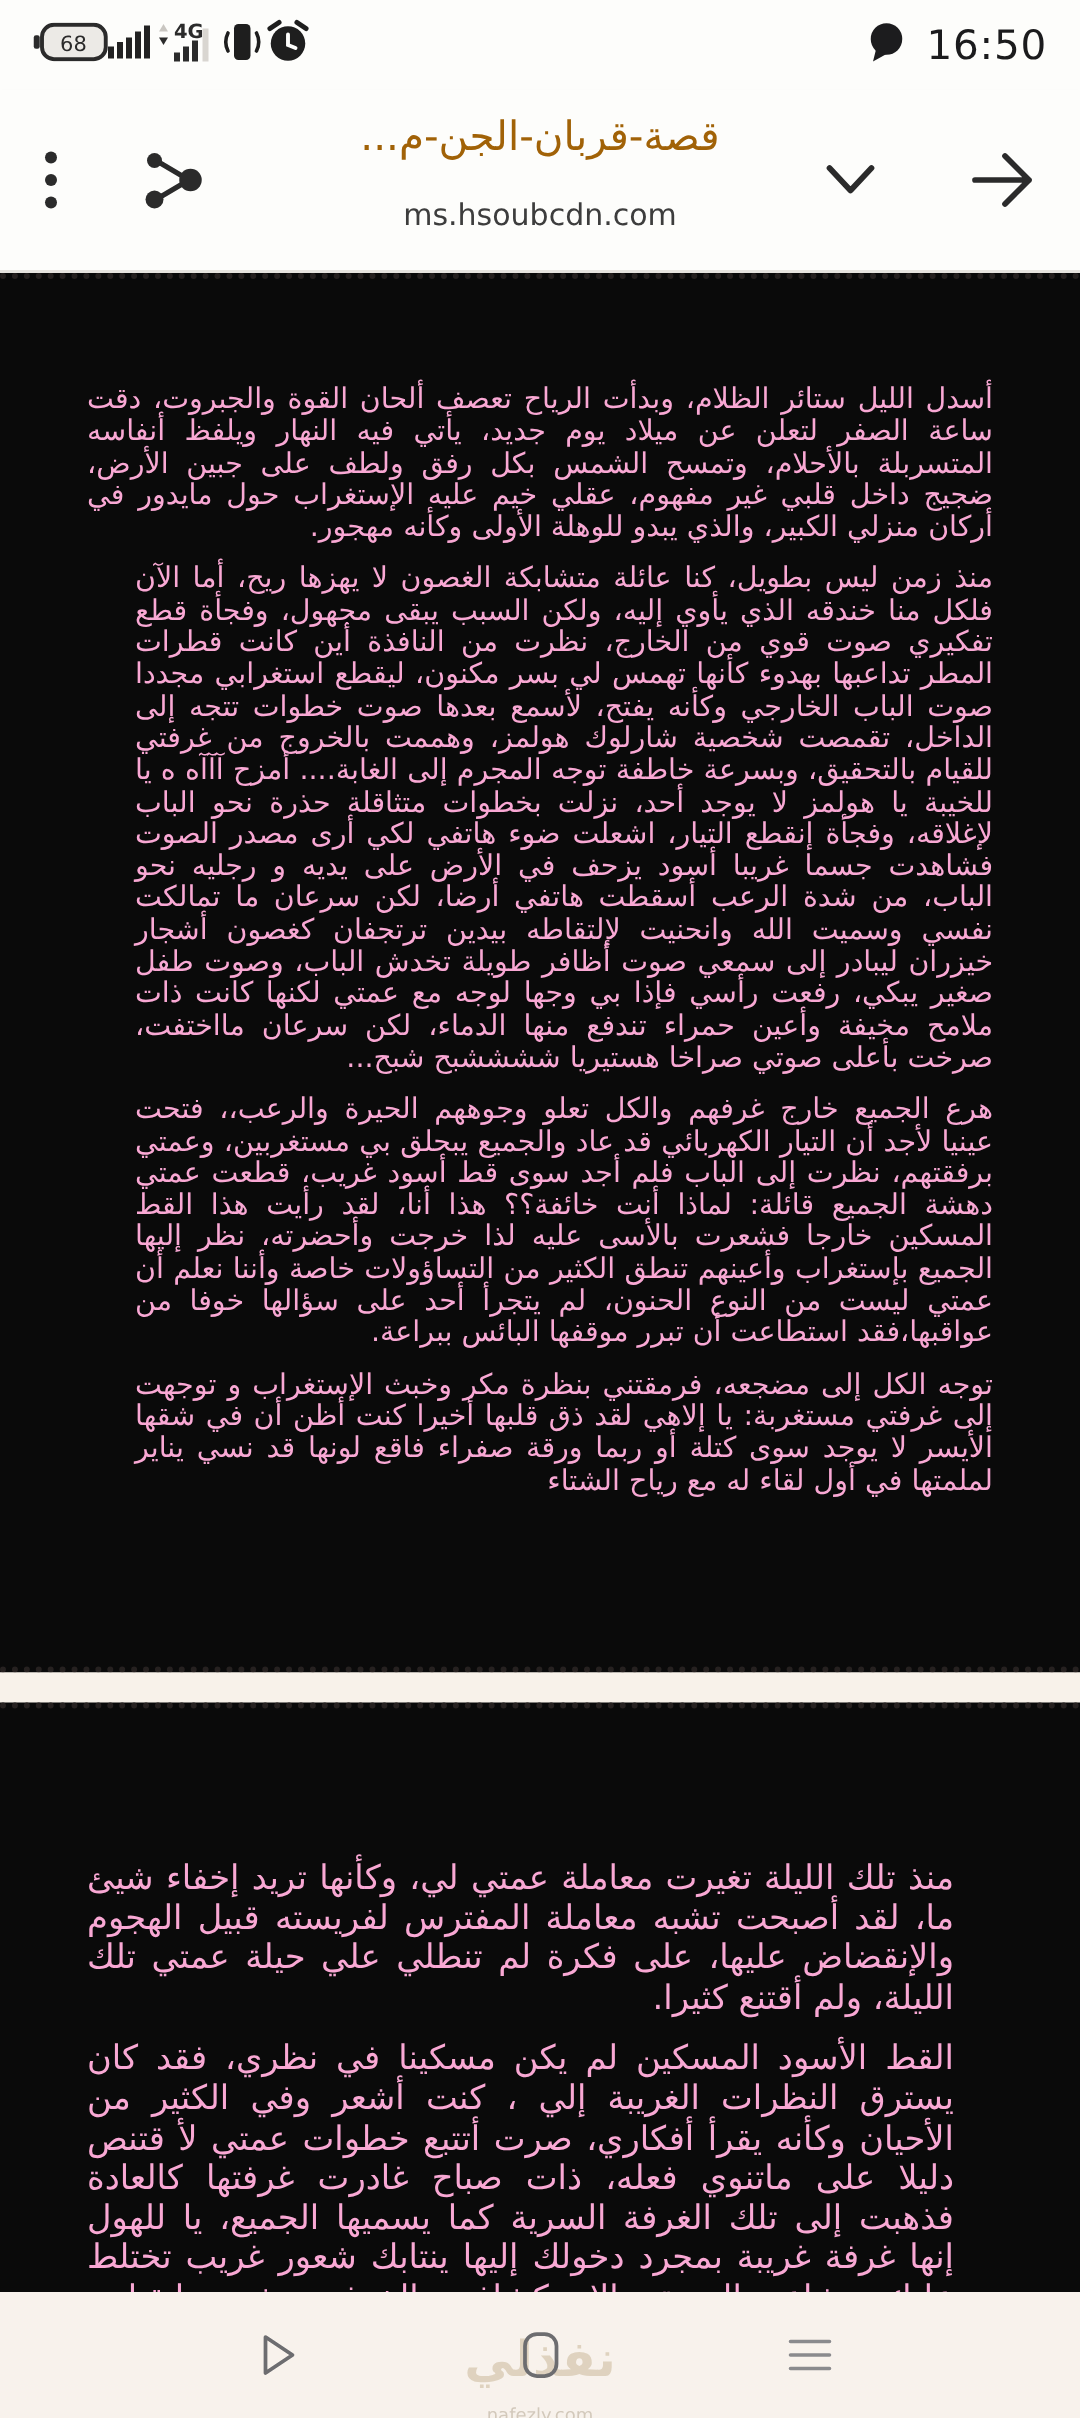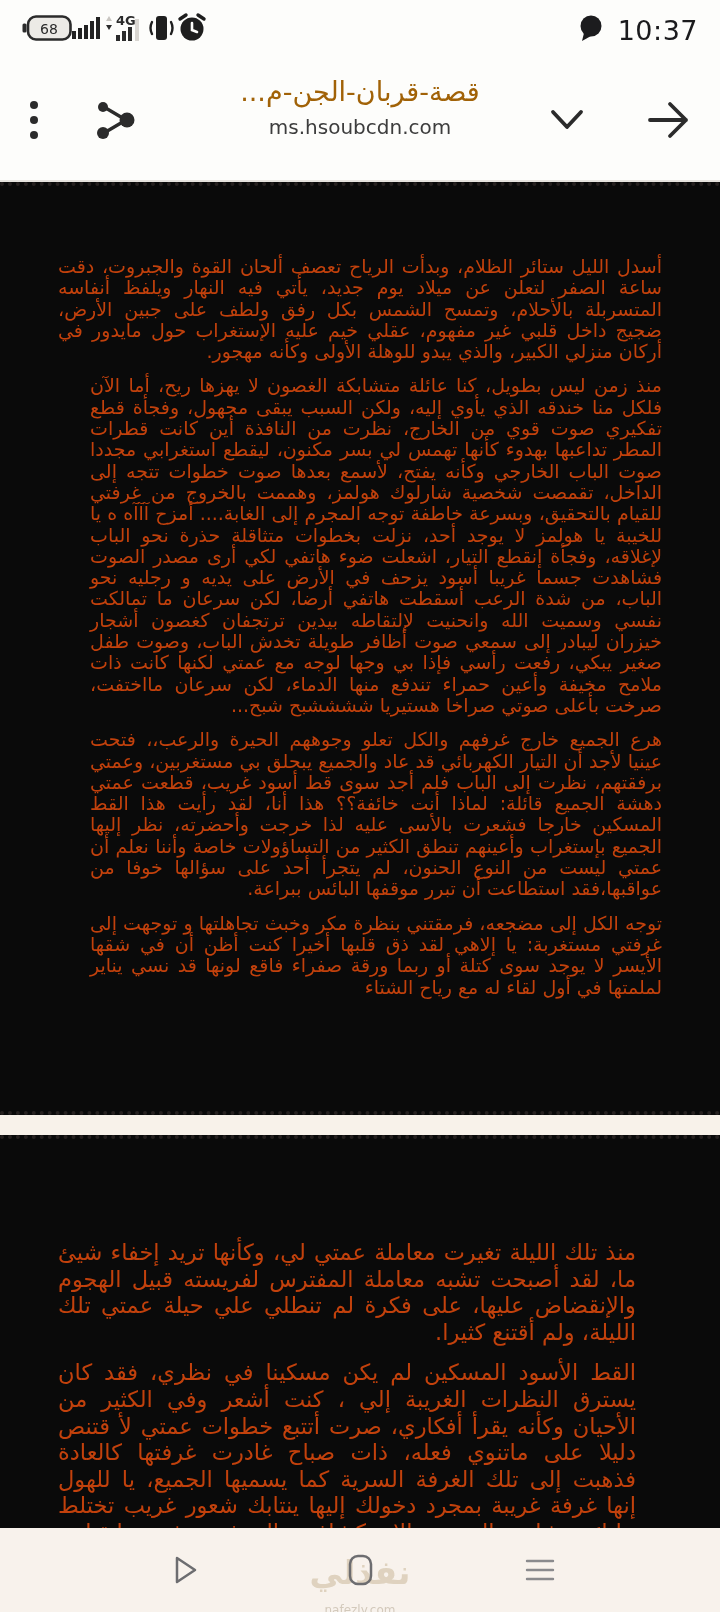--- a/index.html
+++ b/index.html
@@ -17,28 +17,28 @@
   .status-time { font-size:27px; color:#1b1b1d; letter-spacing:0.5px; }
 
   
   .browser-header { height:122px; background:#fdfdfb; display:flex; align-items:center;
                     padding:0 28px; border-bottom:2px solid #e6e3de;
                     box-shadow:0 2px 3px rgba(0,0,0,0.07); position:relative; z-index:5; }
   .hdr-left { display:flex; align-items:center; gap:54px; }
   .hdr-center { position:absolute; left:50%; transform:translateX(-50%); top:16px;
                 text-align:center; width:380px; }
   .hdr-title { font-size:27px; color:#a16207; direction:rtl; white-space:nowrap; }
-  .hdr-url { font-size:20px; color:#3d3d3d; margin-top:8px; }
+  .hdr-url { font-size:20px; color:#3d3d3d; margin-top:24px; }
   .hdr-right { margin-left:auto; display:flex; align-items:center; gap:58px; }
   .icon-btn { display:flex; align-items:center; justify-content:center; background:none;
               border:none; cursor:pointer; padding:0; }
 
   
   .doc-viewport { height:1346px; background:#f8f2ea; overflow:hidden; }
-  .page { background:#0a0a0a; direction:rtl; color:#c2410c; overflow:hidden; }
+  .page { background:#0a0a0a; direction:rtl; color:#f9a8d4; overflow:hidden; }
   .page-1 { height:933px; padding:70px 58px 0 58px;
             border-top:4px dotted #262120; border-bottom:4px dotted #262120; }
   .page-1 p { font-size:19px; line-height:21.3px; text-align:justify; }
   .page-1 p + p { margin-top:13px;margin-left:32px; }
   .page-gap { height:20px; background:#f8f2ea; }
   .page-2 { height:393px; padding:100px 84px 0 58px; border-top:4px dotted #262120; }
   .page-2 p { font-size:22.5px; line-height:26.6px; text-align:justify; }
   .page-2 p + p { margin-top:14px; }
 
   
@@ -105,21 +105,21 @@
         </svg>
       </span>
     </div>
     <div class="status-right">
       <span>
         <svg width="26" height="28" viewBox="0 0 26 28">
           <circle cx="13" cy="12" r="10.5" fill="#1c1c1e"></circle>
           <path d="M6 19 L4 27 L13 22 Z" fill="#1c1c1e"></path>
         </svg>
       </span>
-      <span class="status-time">10:37</span>
+      <span class="status-time">16:50</span>
     </div>
   </div>
 
   <div class="browser-header">
     <div class="hdr-left">
       <button class="icon-btn" title="menu">
         <svg width="12" height="46" viewBox="0 0 12 46">
           <circle cx="6" cy="8" r="4" fill="#2b2b2b"></circle>
           <circle cx="6" cy="23" r="4" fill="#2b2b2b"></circle>
           <circle cx="6" cy="38" r="4" fill="#2b2b2b"></circle>
@@ -151,21 +151,21 @@
       </button>
     </div>
   </div>
 
   <div class="doc-viewport">
 
     <div class="page page-1">
       <p>أسدل الليل ستائر الظلام، وبدأت الرياح تعصف ألحان القوة والجبروت، دقت ساعة الصفر لتعلن عن ميلاد يوم جديد، يأتي فيه النهار ويلفظ أنفاسه المتسربلة بالأحلام، وتمسح الشمس بكل رفق ولطف على جبين الأرض، ضجيج داخل قلبي غير مفهوم، عقلي خيم عليه الإستغراب حول مايدور في أركان منزلي الكبير، والذي يبدو للوهلة الأولى وكأنه مهجور.</p>
       <p>منذ زمن ليس بطويل، كنا عائلة متشابكة الغصون لا يهزها ريح، أما الآن فلكل منا خندقه الذي يأوي إليه، ولكن السبب يبقى مجهول، وفجأة قطع تفكيري صوت قوي من الخارج، نظرت من النافذة أين كانت قطرات المطر تداعبها بهدوء كأنها تهمس لي بسر مكنون، ليقطع استغرابي مجددا صوت الباب الخارجي وكأنه يفتح، لأسمع بعدها صوت خطوات تتجه إلى الداخل، تقمصت شخصية شارلوك هولمز، وهممت بالخروج من غرفتي للقيام بالتحقيق، وبسرعة خاطفة توجه المجرم إلى الغابة.... أمزح آآآه ه يا للخيبة يا هولمز لا يوجد أحد، نزلت بخطوات متثاقلة حذرة نحو الباب لإغلاقه، وفجأة إنقطع التيار، اشعلت ضوء هاتفي لكي أرى مصدر الصوت فشاهدت جسما غريبا أسود يزحف في الأرض على يديه و رجليه نحو الباب، من شدة الرعب أسقطت هاتفي أرضا، لكن سرعان ما تمالكت نفسي وسميت الله وانحنيت لإلتقاطه بيدين ترتجفان كغصون أشجار خيزران ليبادر إلى سمعي صوت أظافر طويلة تخدش الباب، وصوت طفل صغير يبكي، رفعت رأسي فإذا بي وجها لوجه مع عمتي لكنها كانت ذات ملامح مخيفة وأعين حمراء تندفع منها الدماء، لكن سرعان مااختفت، صرخت بأعلى صوتي صراخا هستيريا ششششبح شبح...</p>
       <p>هرع الجميع خارج غرفهم والكل تعلو وجوههم الحيرة والرعب،، فتحت عينيا لأجد أن التيار الكهربائي قد عاد والجميع يبحلق بي مستغربين، وعمتي برفقتهم، نظرت إلى الباب فلم أجد سوى قط أسود غريب، قطعت عمتي دهشة الجميع قائلة: لماذا أنت خائفة؟؟ هذا أنا، لقد رأيت هذا القط المسكين خارجا فشعرت بالأسى عليه لذا خرجت وأحضرته، نظر إليها الجميع بإستغراب وأعينهم تنطق الكثير من التساؤولات خاصة وأننا نعلم أن عمتي ليست من النوع الحنون، لم يتجرأ أحد على سؤالها خوفا من عواقبها،فقد استطاعت أن تبرر موقفها البائس ببراعة.</p>
-      <p>توجه الكل إلى مضجعه، فرمقتني بنظرة مكر وخبث تجاهلتها و توجهت إلى غرفتي مستغربة: يا إلاهي لقد ذق قلبها أخيرا كنت أظن أن في شقها الأيسر لا يوجد سوى كتلة أو ربما ورقة صفراء فاقع لونها قد نسي يناير لملمتها في أول لقاء له مع رياح الشتاء</p>
+      <p>توجه الكل إلى مضجعه، فرمقتني بنظرة مكر وخبث الإستغراب و توجهت إلى غرفتي مستغربة: يا إلاهي لقد ذق قلبها أخيرا كنت أظن أن في شقها الأيسر لا يوجد سوى كتلة أو ربما ورقة صفراء فاقع لونها قد نسي يناير لملمتها في أول لقاء له مع رياح الشتاء</p>
     </div>
 
     <div class="page-gap"></div>
 
     <div class="page page-2">
       <p>منذ تلك الليلة تغيرت معاملة عمتي لي، وكأنها تريد إخفاء شيئ ما، لقد أصبحت تشبه معاملة المفترس لفريسته قبيل الهجوم والإنقضاض عليها، على فكرة لم تنطلي علي حيلة عمتي تلك الليلة، ولم أقتنع كثيرا.</p>
       <p>القط الأسود المسكين لم يكن مسكينا في نظري، فقد كان يسترق النظرات الغريبة إلي ، كنت أشعر وفي الكثير من الأحيان وكأنه يقرأ أفكاري، صرت أتتبع خطوات عمتي لأ قتنص دليلا على ماتنوي فعله، ذات صباح غادرت غرفتها كالعادة فذهبت إلى تلك الغرفة السرية كما يسميها الجميع، يا للهول إنها غرفة غريبة بمجرد دخولك إليها ينتابك شعور غريب تختلط عليك مشاعر الرهبة والإستكشاف والخوف، تشعر بإنقباض شديد،، فقد كانت تكسوها رسومات وأشكال غريبة حتى يخيل إليك وكأنك داخل كهف من كهوف ما قبل التاريخ، شموع وبخور ورائحة تقترب إلى النتانة بشكل كبير، لمحت جسما أسود في الجدار يزداد طولا وإقترابا مني ذعرت وعدت للخلف لأعود مسرعا وجدت نظارة نظيفة ملقاة قبالة الباب لأجد ذلك القط الغبي استخف بوجودها</p>
     </div>
 
   </div>

